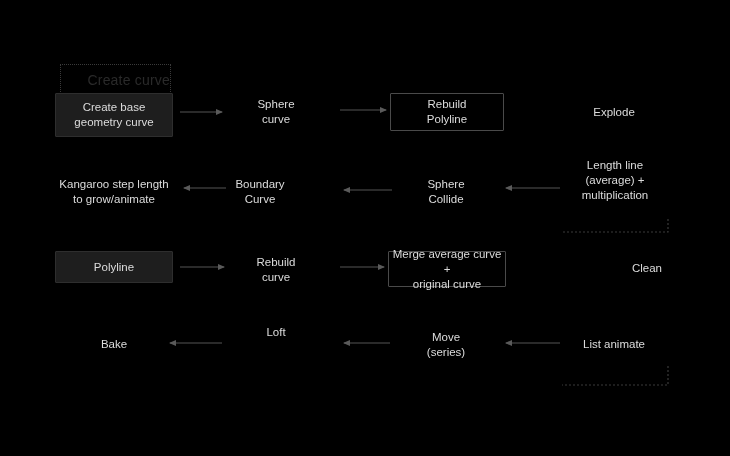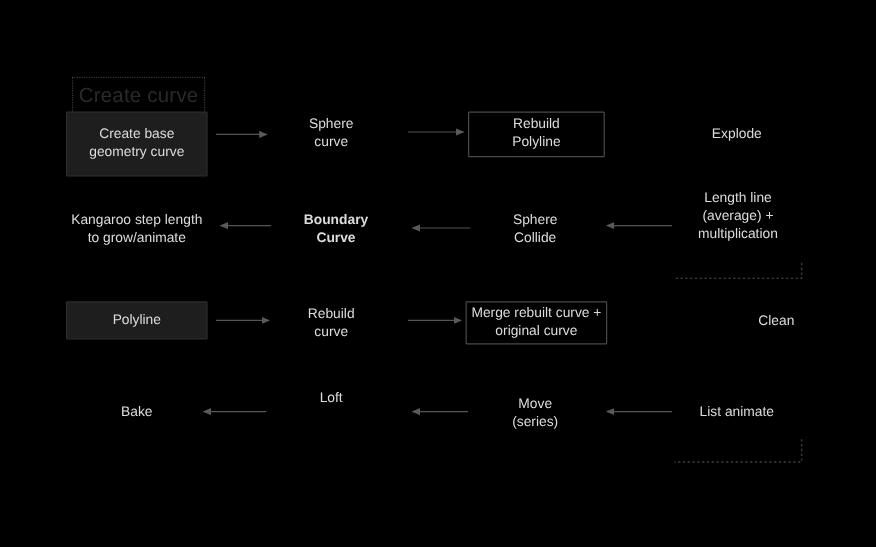--- a/index.html
+++ b/index.html
@@ -66,22 +66,22 @@
     border: 1px dotted #3a3a3a;
     box-sizing: border-box;
     background: transparent;
   }
   .group-label .group-text {
     position: absolute;
     left: 0;
     right: 0;
     top: 50%;
     transform: translateY(-50%);
-    text-align: center;
-    font-size: 17px;
+    text-align: right;
+    font-size: 14px;
     color: #2a2a2a;
     letter-spacing: 0.2px;
   }
 </style>
 </head>
 <body>
 
 <div id="canvas">
 
   <svg id="svg-layer" viewBox="0 0 730 456">
@@ -110,40 +110,40 @@
         <polyline points="668,366 668,385 562,385" fill="none" stroke="#3a3a3a" stroke-width="1.2" stroke-dasharray="2 2"></polyline>
       </g>
   </svg>
 
   <div id="group-layer">
       <div class="group-label" style="left: 60px; top: 64px; width: 111px; height: 32px; border-color: rgb(58, 58, 58);">
         <div class="group-text" style="color: rgb(42, 42, 42);">Create curve</div>
       </div>
     </div>
   <div id="node-layer">
-      <div class="node filled" style="left: 55px; top: 93px; width: 118px; height: 54px;"><span>Create base
+      <div class="node filled" style="left: 55px; top: 93px; width: 118px; height: 44px;"><span>Create base
 geometry curve</span></div>
       <div class="node plain" style="left: 228px; top: 93px; width: 96px; height: 38px;"><span>Sphere
 curve</span></div>
       <div class="node outlined" style="left: 390px; top: 93px; width: 114px; height: 38px;"><span>Rebuild
 Polyline</span></div>
       <div class="node plain" style="left: 566px; top: 93px; width: 96px; height: 38px;"><span>Explode</span></div>
       <div class="node plain" style="left: 50px; top: 173px; width: 128px; height: 38px;"><span>Kangaroo step length
 to grow/animate</span></div>
-      <div class="node plain" style="left: 232px; top: 173px; width: 96px; height: 38px; font-weight: bold;"><span>Boundary
+      <div class="node plain" style="left: 212px; top: 173px; width: 96px; height: 38px;"><span>Boundary
 Curve</span></div>
       <div class="node plain" style="left: 398px; top: 173px; width: 96px; height: 38px;"><span>Sphere
 Collide</span></div>
       <div class="node plain" style="left: 566px; top: 154px; width: 98px; height: 52px; align-items: center;"><span>Length line
 (average) +
 multiplication</span></div>
       <div class="node filled" style="left: 55px; top: 251px; width: 118px; height: 32px;"><span>Polyline</span></div>
       <div class="node plain" style="left: 228px; top: 251px; width: 96px; height: 38px;"><span>Rebuild
 curve</span></div>
-      <div class="node outlined" style="left: 388px; top: 251px; width: 118px; height: 36px;"><span>Merge rebuilt curve +
+      <div class="node outlined" style="left: 388px; top: 251px; width: 118px; height: 36px;"><span>Merge average curve +
 original curve</span></div>
       <div class="node plain" style="left: 566px; top: 251px; width: 96px; height: 34px; justify-content: flex-end;"><span>Clean</span></div>
       <div class="node plain" style="left: 66px; top: 328px; width: 96px; height: 32px;"><span>Bake</span></div>
       <div class="node plain" style="left: 228px; top: 316px; width: 96px; height: 32px;"><span>Loft</span></div>
       <div class="node plain" style="left: 398px; top: 326px; width: 96px; height: 38px;"><span>Move
 (series)</span></div>
       <div class="node plain" style="left: 566px; top: 328px; width: 96px; height: 32px;"><span>List animate</span></div>
     </div>
 
 </div>

